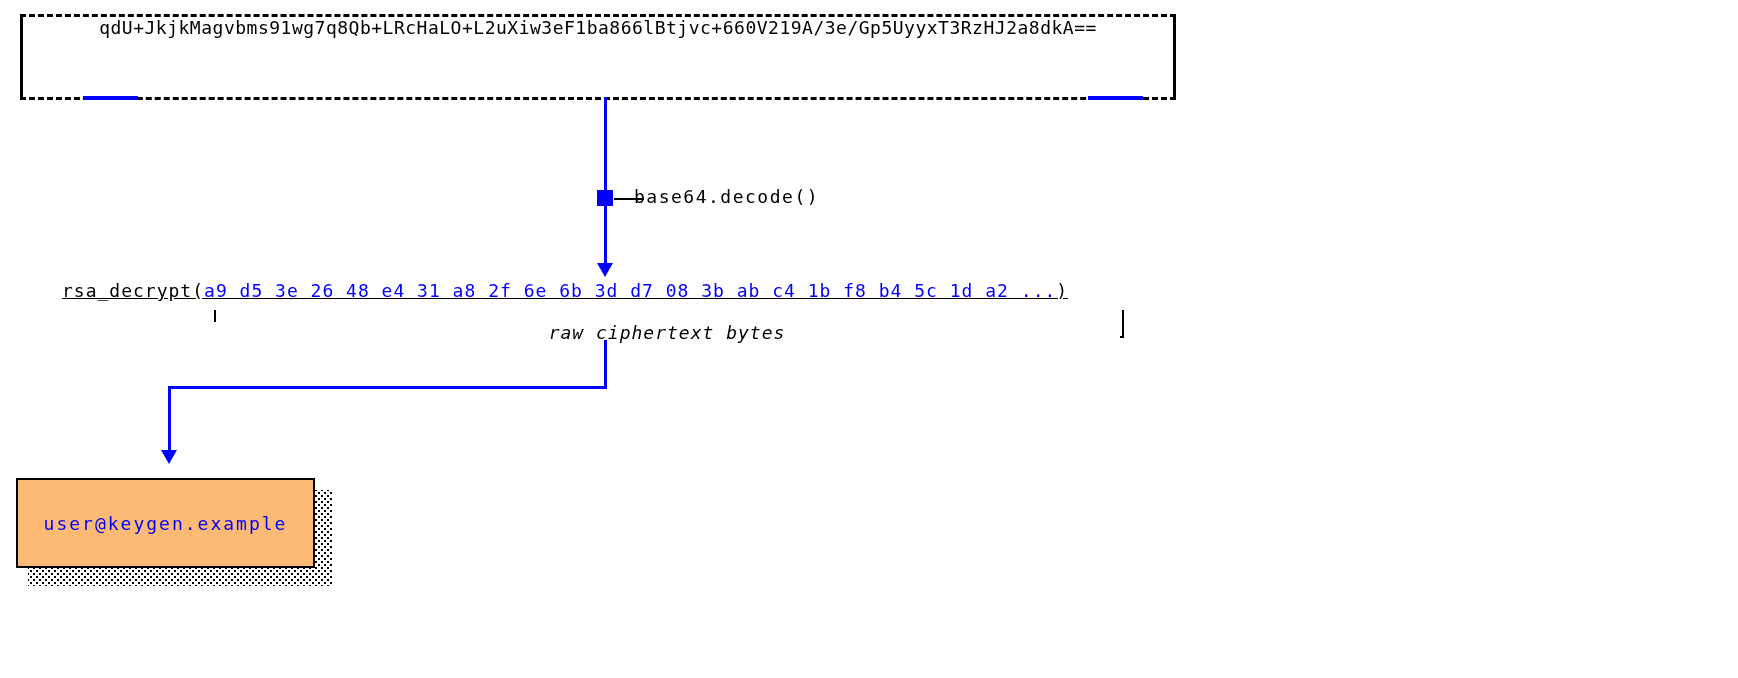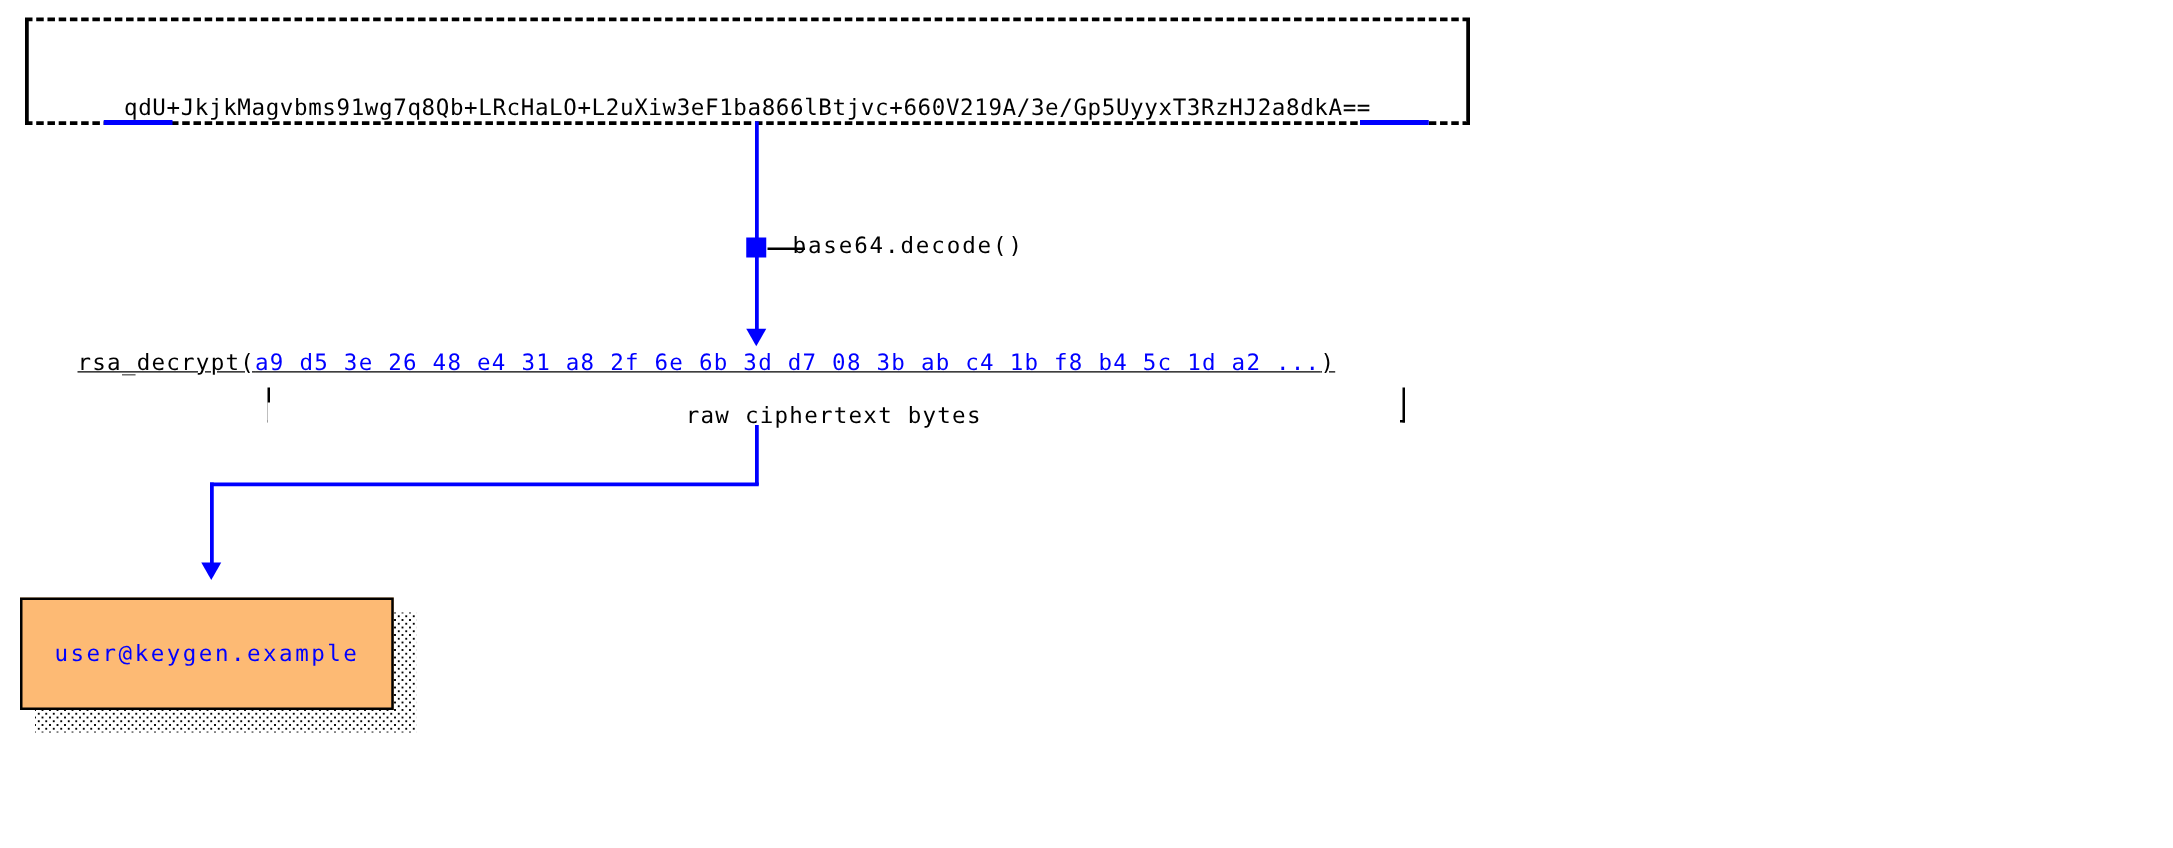--- a/index.html
+++ b/index.html
@@ -18,21 +18,21 @@
   .b64-box {
     position: absolute;
     left: 20px;
     top: 14px;
     width: 1150px;
     height: 80px;
     border: 3px dashed #000;
     border-left-style: solid;
     border-right-style: solid;
     display: flex;
-    align-items: flex-end;
+    align-items: flex-start;
     justify-content: center;
     letter-spacing: 0.5px;
   }
   
   .b64-underline {
     position: absolute;
     height: 0;
     border-top: 4px solid #0000ff;
     bottom: -3px;
   }
@@ -97,20 +97,21 @@
     width: 906px;
     text-align: center;
     background: #fff;
     display: flex;
     justify-content: center;
   }
   .bracket-label span {
     background: #fff;
     padding: 0 4px;
     letter-spacing: 1px;
+    font-style: italic;
   }
 
   
   .vline {
     position: absolute;
     width: 0;
     border-left: 3px solid #0000ff;
   }
   .hline {
     position: absolute;

